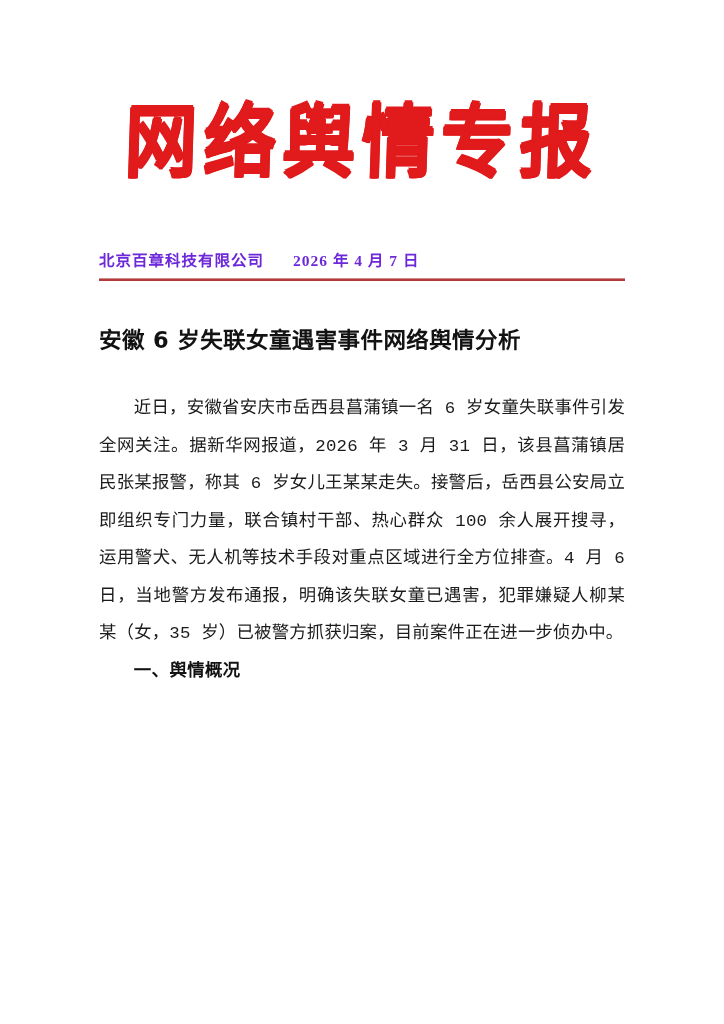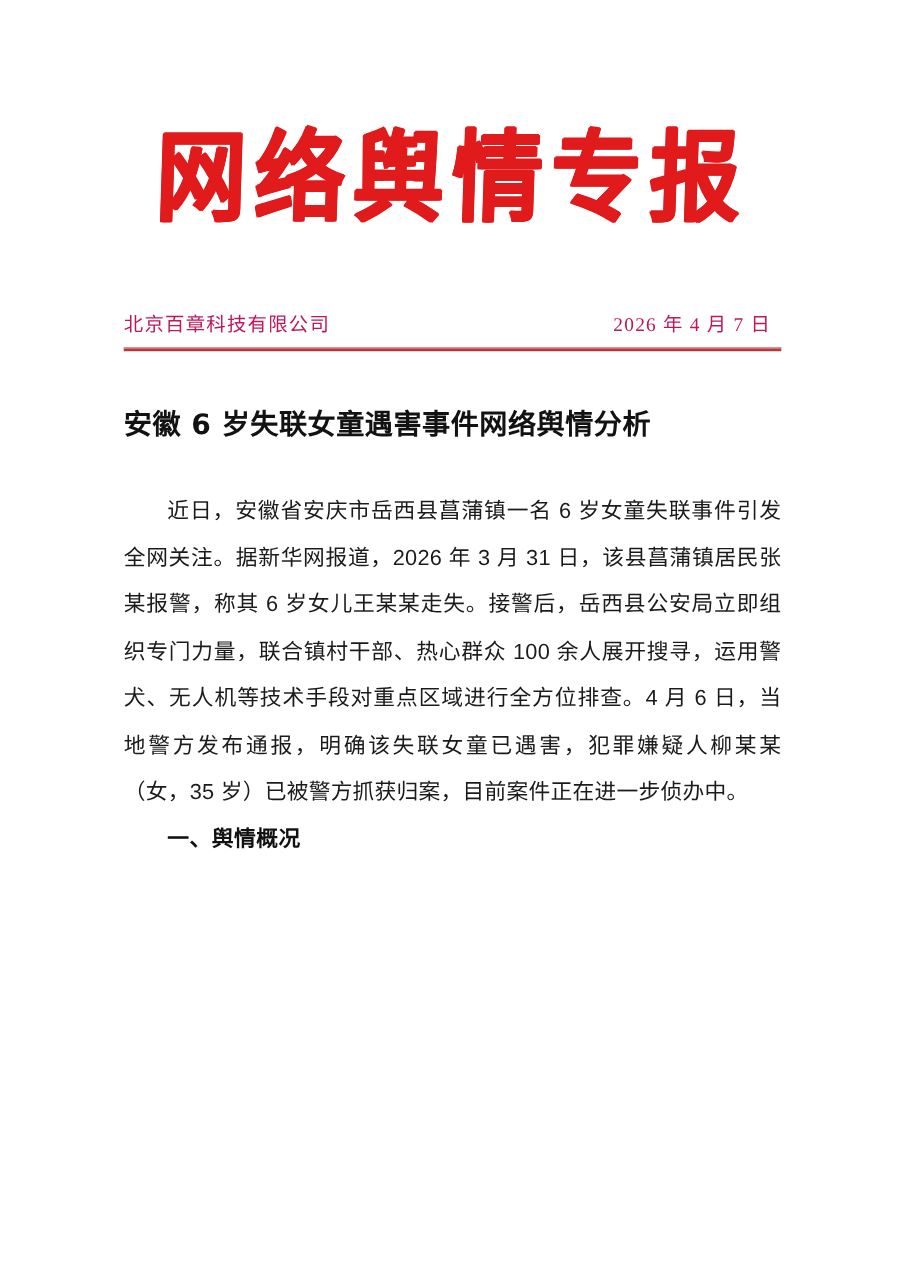--- a/index.html
+++ b/index.html
@@ -52,25 +52,25 @@
        0 1px 0 #e11a1c,
        0 -1px 0 #e11a1c,
        1px 1px 0 #e11a1c,
       -1px 1px 0 #e11a1c;
   }
 
   
   .issue-line {
     display: flex;
     align-items: flex-end;
-    justify-content: space-between;
     padding-bottom: 6px;
     font-size: 15.5px;
     line-height: 1.4;
-    color: #be185d;
+    color: #6d28d9;
+    font-weight: bold;
   }
   .issue-org {
     font-family: "Liberation Serif", "DejaVu Serif", serif;
     letter-spacing: 1px;
     white-space: nowrap;
   }
   .issue-date {
     font-family: "Liberation Serif", "DejaVu Serif", serif;
     letter-spacing: 1px;
     white-space: nowrap;
@@ -94,33 +94,33 @@
     text-align: left;
     letter-spacing: 0.4px;
     line-height: 1.4;
     color: #121212;
     margin: 0 0 34px 0;
     white-space: nowrap;
   }
 
   
   .body-para {
-    font-family: Liberation Sans, sans-serif;
+    font-family: Liberation Mono, monospace;
     font-size: 17.4px;
     line-height: 37.5px;
     text-align: justify;
     text-justify: inter-ideograph;
     letter-spacing: 0.2px;
     margin: 0;
     color: #1b1b1b;
     text-indent: 2em;
   }
 
   .section-heading {
-    font-family: Liberation Serif, serif;
+    font-family: Liberation Mono, monospace;
     font-size: 17.4px;
     font-weight: 700;
     line-height: 37.5px;
     letter-spacing: 0.4px;
     margin: 0;
     color: #121212;
     text-indent: 2em;
   }
 </style>
 </head>

